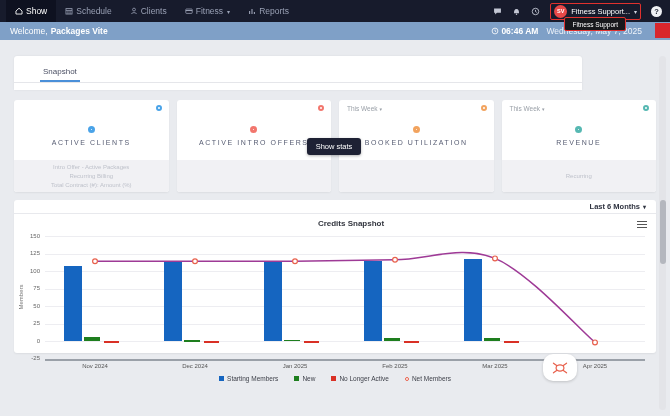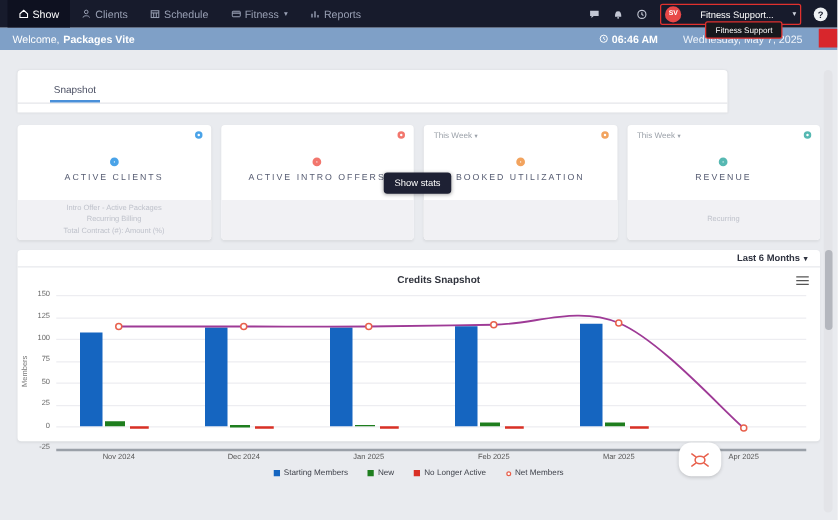--- a/index.html
+++ b/index.html
@@ -11,36 +11,36 @@
             display:flex; align-items:center; padding-left:6px; z-index:20; }
   .nav-items { display:flex; height:22px; }
   .nav-item { display:flex; align-items:center; gap:3px; padding:0 9px; height:22px;
               font-size:8.5px; color:#99a0b4; cursor:pointer; white-space:nowrap; }
   .nav-item.active { background:#0e1120; color:#ffffff; }
   .nav-item svg { width:8px; height:8px; }
   .nav-caret { font-size:6px; margin-left:1px; }
   .nav-right { margin-left:auto; display:flex; align-items:center; gap:10px; padding-right:8px; }
   .icon-btn { display:flex; align-items:center; color:#c3c7d4; cursor:pointer; }
   .icon-btn svg { width:9px; height:9px; }
-  .user-chip { display:flex; align-items:center; gap:15px; border:1px solid #e0312e;
+  .user-chip { display:flex; align-items:center; gap:4px; border:1px solid #e0312e;
                padding:1px 3px; border-radius:2px; cursor:pointer; }
   .avatar { width:13px; height:13px; border-radius:50%; background:#e84848; color:#fff;
             font-size:5.5px; font-weight:bold; display:flex; align-items:center; justify-content:center; }
   .user-name { font-size:7.5px; color:#fff; }
   .chip-caret { color:#cfd3de; font-size:6px; }
   .help-circle { width:11px; height:11px; border-radius:50%; background:#eff1f4; color:#1c2030;
                  font-size:7.5px; font-weight:bold; display:flex; align-items:center; justify-content:center; cursor:pointer; }
   .tooltip { position:absolute; top:17px; right:44px; background:#17181c; color:#fff;
              font-size:6.5px; padding:2.5px 7px; border-radius:2px; z-index:30; border:1px solid #e0312e; white-space:nowrap; }
 
   
   .welcome-bar { position:absolute; top:22px; left:0; right:0; height:18px; background:#7fa0c7;
                  color:#fff; display:flex; align-items:center; padding:0 10px; font-size:8.5px; }
   .welcome-name { font-weight:bold; margin-left:3px; }
-  .welcome-right { margin-left:auto; display:flex; gap:20px; align-items:center; padding-right:18px; }
+  .welcome-right { margin-left:auto; display:flex; gap:8px; align-items:center; padding-right:18px; }
   .wtime { font-weight:bold; display:flex; gap:2px; align-items:center; }
   .wtime svg { width:8px; height:8px; }
   .wdate { color:#eef3fa; }
   .red-badge { position:absolute; top:23px; right:0; width:15px; height:15px; background:#d8262c; z-index:5; }
 
   
   .tab-panel { position:absolute; left:14px; top:56px; width:568px; height:34px; background:#fff;
                border-radius:3px 3px 0 0; box-shadow:0 0 2px rgba(0,0,0,.08); }
   .tab-strip { height:27px; border-bottom:1px solid #e5e6ea; display:flex; align-items:flex-end; padding-left:26px; }
   .tab { font-size:8px; color:#4a4f63; padding:6px 3px 4px; border-bottom:2px solid #4a90d9; cursor:pointer; }
@@ -105,36 +105,36 @@
           <span style="display: flex;">
             <svg viewBox="0 0 10 10">
               <path d="M1.2 5 L5 1.5 L8.8 5 V8.8 H1.2 Z" fill="none" stroke="currentColor" stroke-width="1.1"></path>
             </svg>
           </span>
           <span>Show</span>
         </div>
         <div class="nav-item">
           <span style="display: flex;">
             <svg viewBox="0 0 10 10">
-              <circle cx="5" cy="3.2" r="1.8" fill="none" stroke="currentColor"></circle>
-              <path d="M1.8 8.8 C1.8 6.4 8.2 6.4 8.2 8.8" fill="none" stroke="currentColor"></path>
-            </svg>
-          </span>
-          <span>Clients</span>
-        </div>
-        <div class="nav-item">
-          <span style="display: flex;">
-            <svg viewBox="0 0 10 10">
               <rect x="1.2" y="2" width="7.6" height="6.8" fill="none" stroke="currentColor"></rect>
               <line x1="1.2" y1="4.2" x2="8.8" y2="4.2" stroke="currentColor"></line>
               <line x1="3.7" y1="4.2" x2="3.7" y2="8.8" stroke="currentColor"></line>
               <line x1="6.3" y1="4.2" x2="6.3" y2="8.8" stroke="currentColor"></line>
             </svg>
           </span>
           <span>Schedule</span>
+        </div>
+        <div class="nav-item">
+          <span style="display: flex;">
+            <svg viewBox="0 0 10 10">
+              <circle cx="5" cy="3.2" r="1.8" fill="none" stroke="currentColor"></circle>
+              <path d="M1.8 8.8 C1.8 6.4 8.2 6.4 8.2 8.8" fill="none" stroke="currentColor"></path>
+            </svg>
+          </span>
+          <span>Clients</span>
         </div>
         <div class="nav-item">
           <span style="display: flex;">
             <svg viewBox="0 0 10 10">
               <rect x="1" y="2.5" width="8" height="5.5" rx="0.8" fill="none" stroke="currentColor"></rect>
               <line x1="1" y1="4.4" x2="9" y2="4.4" stroke="currentColor" stroke-width="1.3"></line>
             </svg>
           </span>
           <span>Fitness</span>
           <span class="nav-caret">▾</span>

